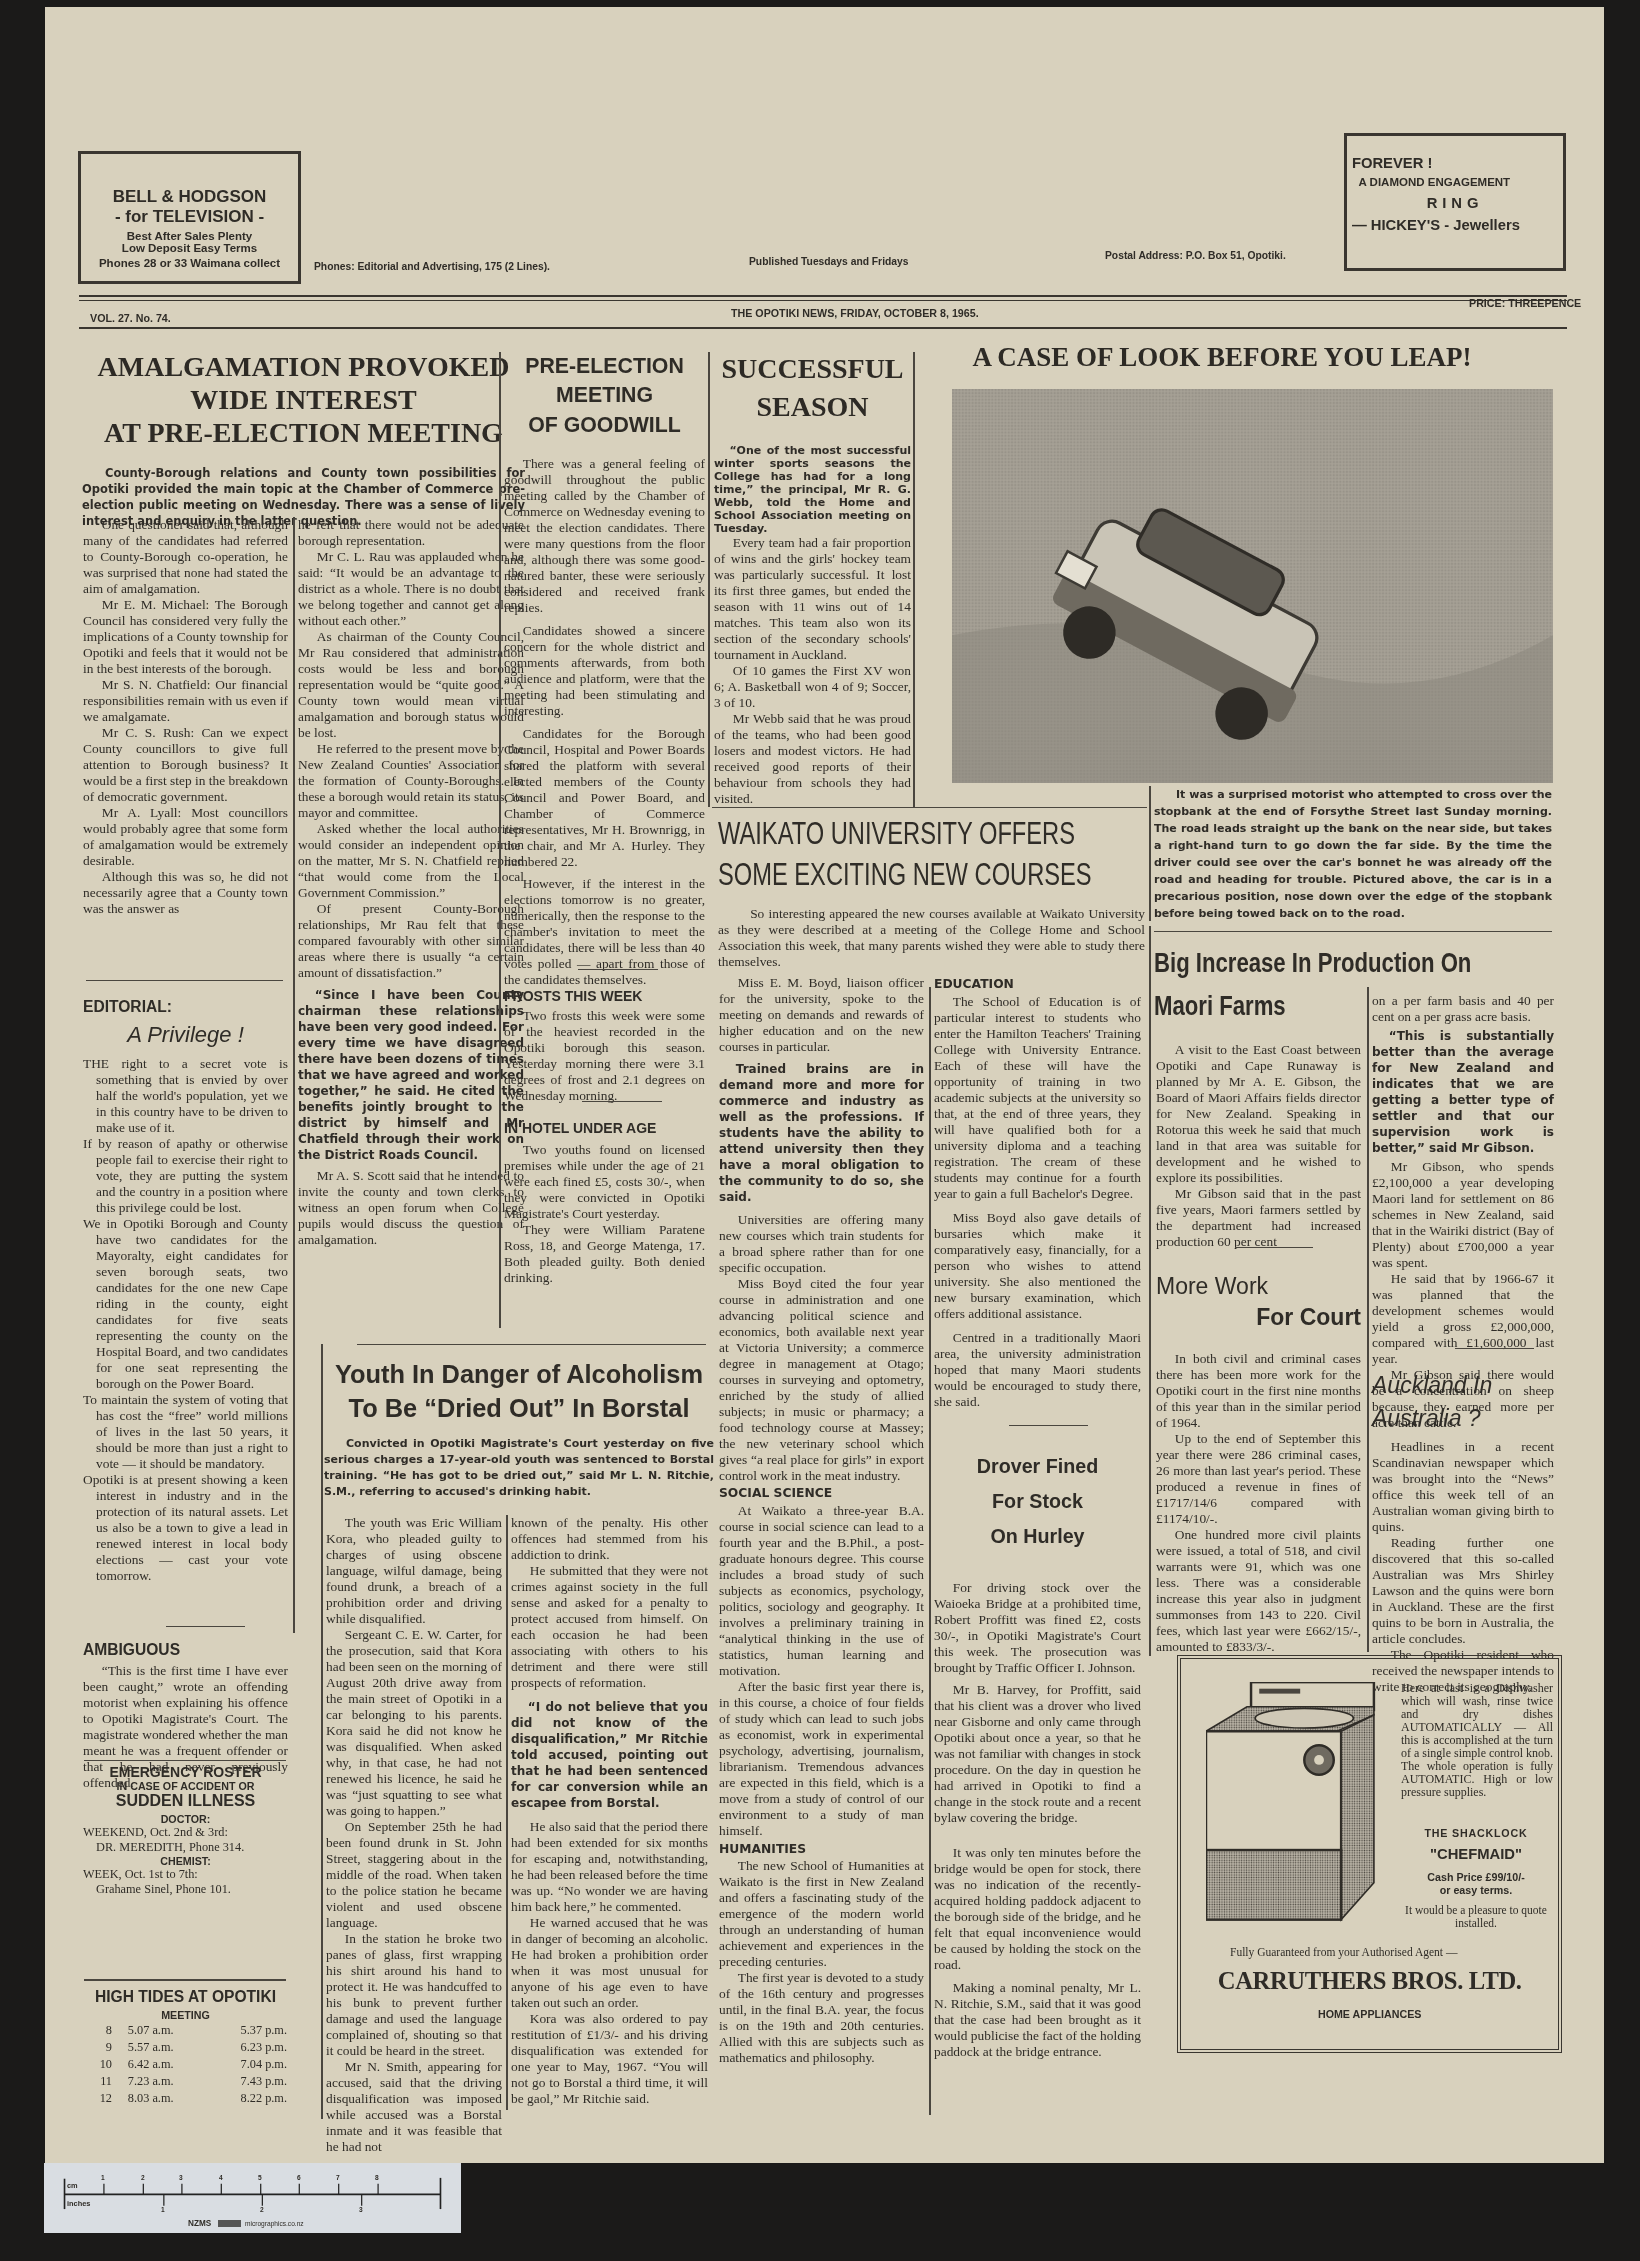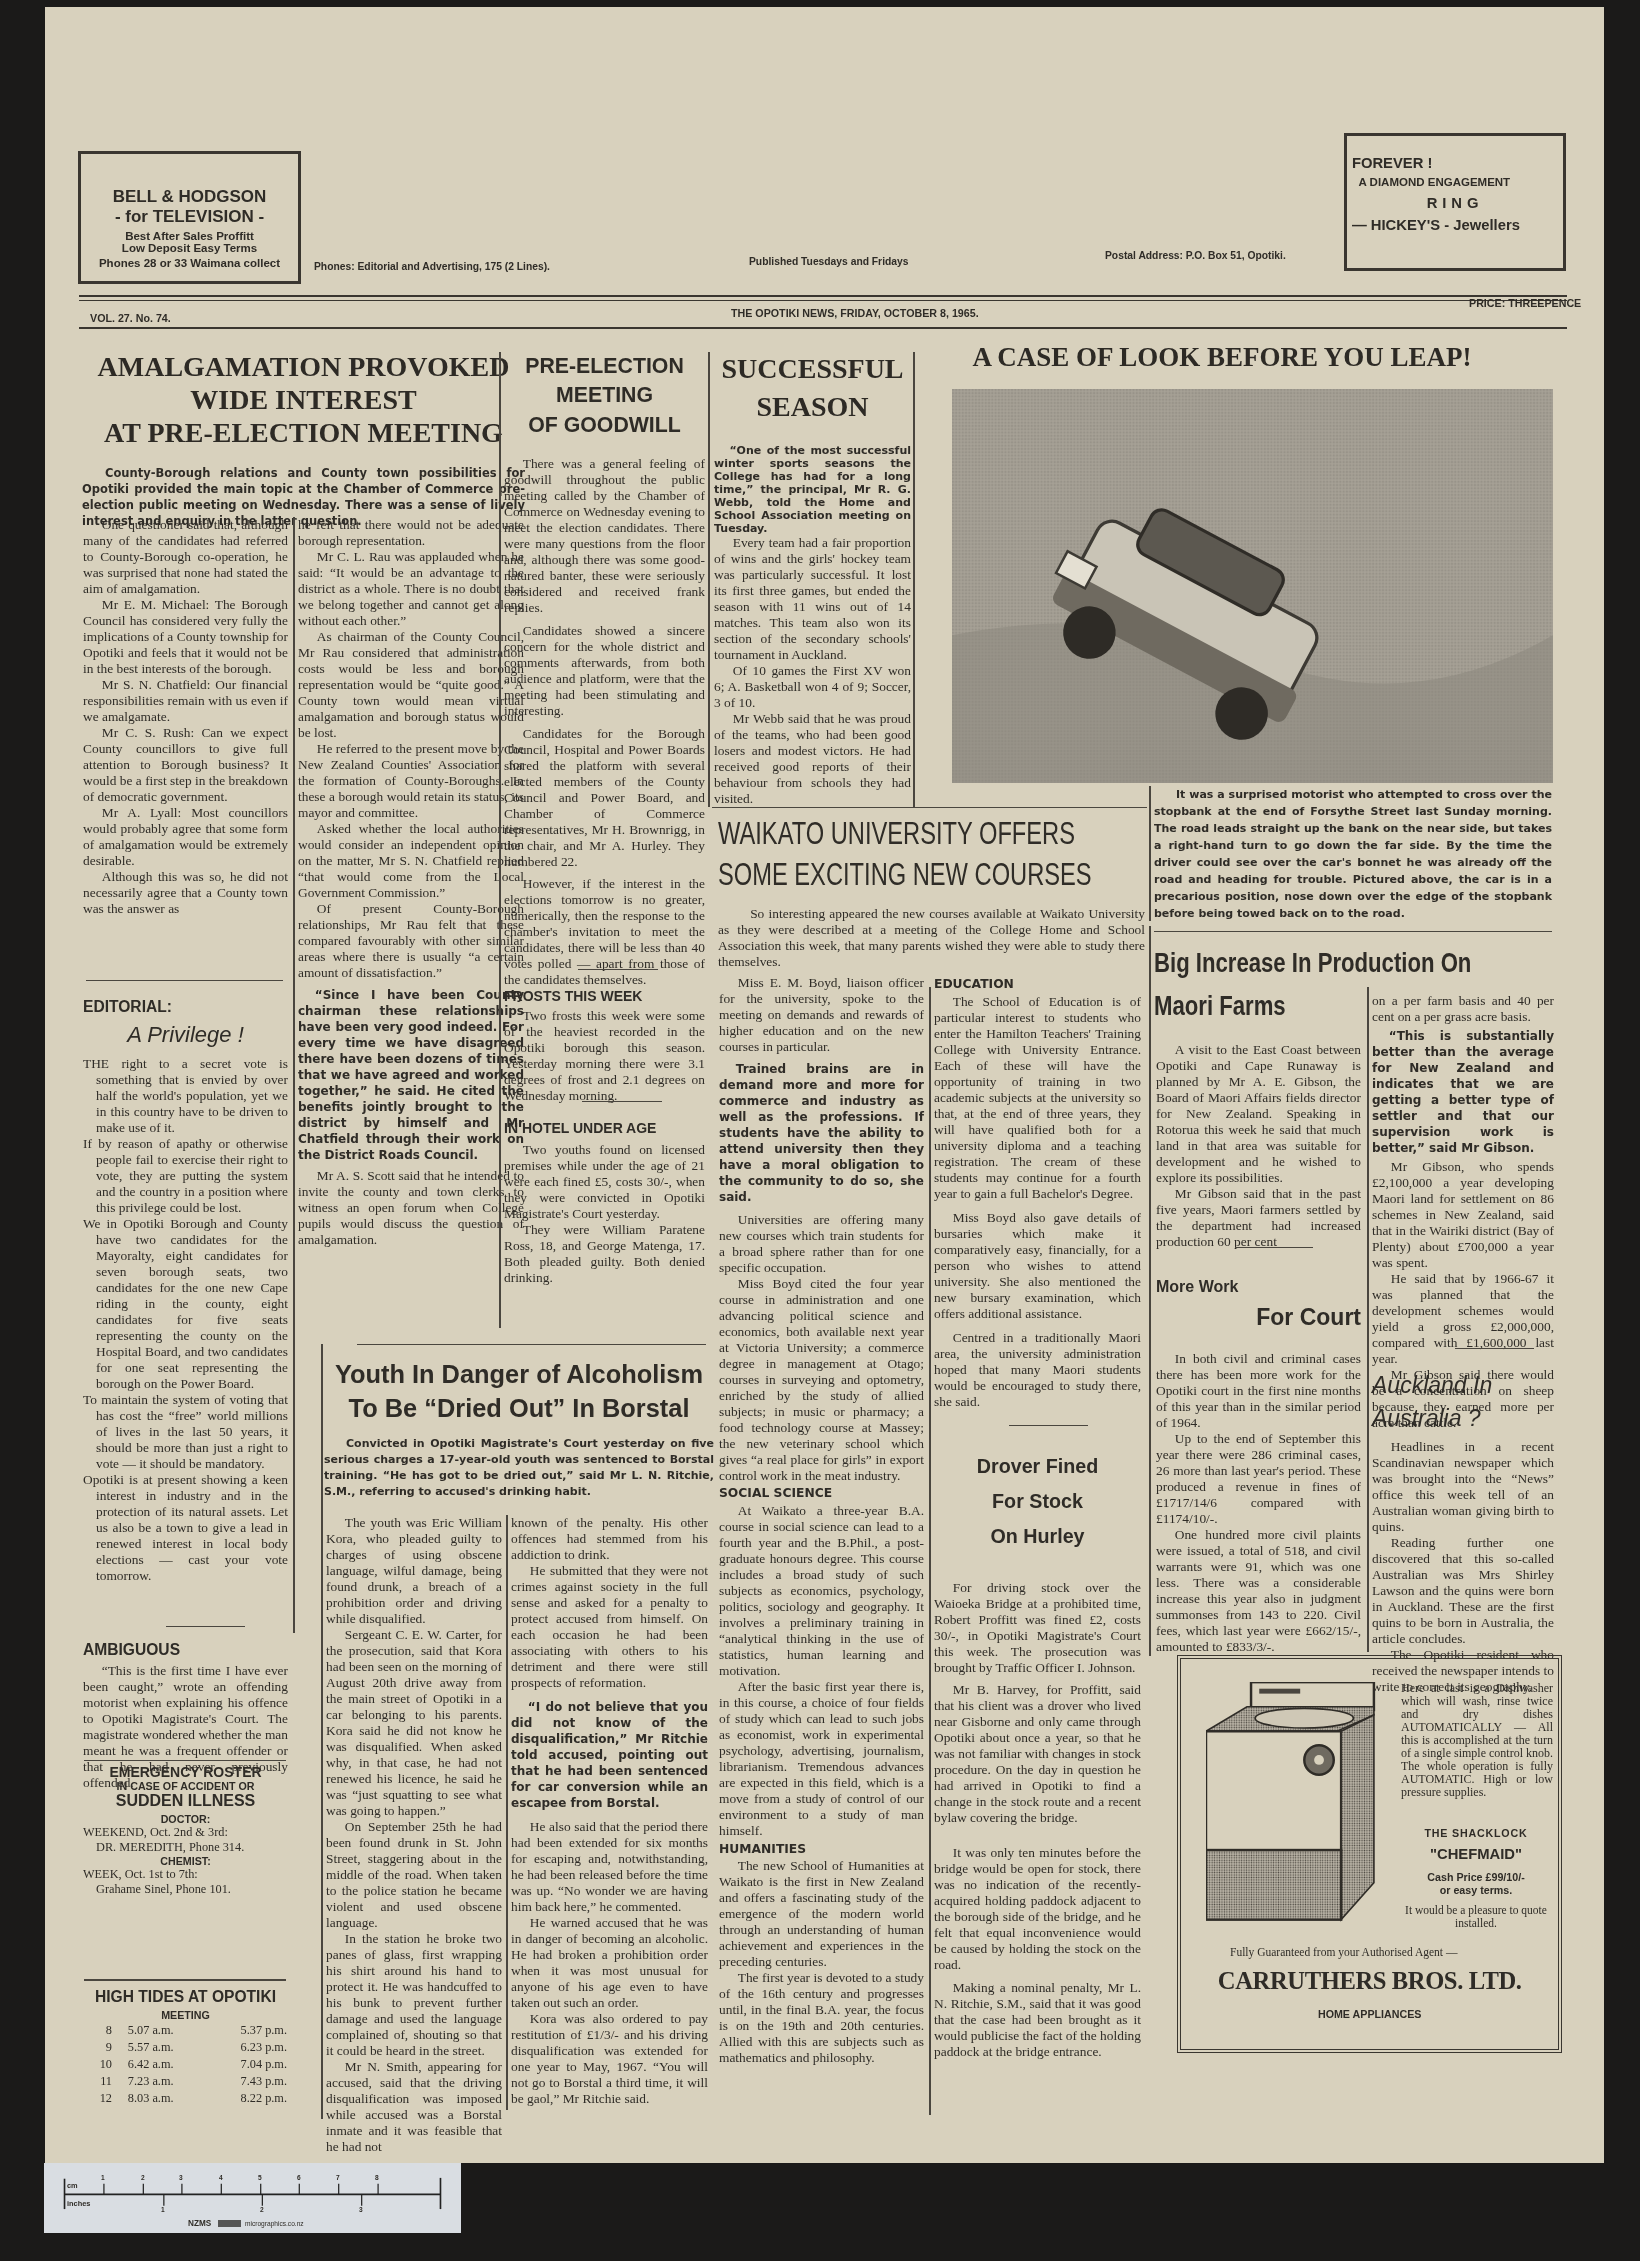--- a/index.html
+++ b/index.html
@@ -22,21 +22,21 @@
   .ruler{position:absolute;left:44px;top:2163px;width:417px;height:70px;background:#d9dde2;}
 </style>
 </head>
 <body>
 
 <div class="page">
 
   <div class="box" style="left:33px;top:144px;width:223px;height:133px;text-align:center;">
     <div class="sans" style="font-weight:bold;font-size:17px;margin-top:33px;">BELL &amp; HODGSON</div>
     <div class="sans" style="font-weight:bold;font-size:17px;">- for TELEVISION -</div>
-    <div class="sans" style="font-weight:bold;font-size:11.5px;margin-top:3.3px;">Best After Sales Proffitt</div>
+    <div class="sans" style="font-weight:bold;font-size:11.5px;margin-top:3.3px;">Best After Sales Plenty</div>
     <div class="sans" style="font-weight:bold;font-size:11.5px;">Low Deposit Easy Terms</div>
     <div class="sans" style="font-weight:bold;font-size:11.5px;margin-top:3.3px;">Phones 28 or 33 Waimana collect</div>
   </div>
 
   <div class="abs sans" style="left:269px;top:254px;font-size:10.3px;font-weight:bold;">Phones: Editorial and Advertising, 175 (2 Lines).</div>
   <div class="abs sans" style="left:704px;top:249px;font-size:10.3px;font-weight:bold;">Published Tuesdays and Fridays</div>
   <div class="abs sans" style="left:1060px;top:243px;font-size:10.3px;font-weight:bold;">Postal Address: P.O. Box 51, Opotiki.</div>
 
   <div class="box" style="left:1299px;top:126px;width:222px;height:138px;">
     <div class="sans" style="font-weight:bold;font-size:14.8px;margin:19.7px 0 0 4.9px;">FOREVER !</div>
@@ -292,21 +292,21 @@
   <div class="abs body" style="left:1327px;top:986px;width:182px;">
     <p style="text-indent:0">on a per farm basis and 40 per cent on a per grass acre basis.</p>
     <div class="bold" style="margin:3.3px 0;text-indent:1.4em;">“This is substantially better than the average for New Zealand and indicates that we are getting a better type of settler and that our supervision work is better,” said Mr Gibson.</div>
     <p>Mr Gibson, who spends £2,100,000 a year developing Maori land for settlement on 86 schemes in New Zealand, said that in the Wairiki district (Bay of Plenty) about £700,000 a year was spent.</p>
     <p>He said that by 1966-67 it was planned that the development schemes would yield a gross £2,000,000, compared with £1,600,000 last year.</p>
     <p>Mr Gibson said there would be a concentration on sheep because they earned more per acre than cattle.</p>
   </div>
 
   <div class="hline" style="left:1190px;top:1240px;width:78px;"></div>
   <div class="abs" style="left:1111px;top:1264px;width:205px;">
-    <div class="sans" style="font-weight:bold;font-size:16px;line-height:31px;">More Work</div>
+    <div class="sans" style="font-weight:normal;font-size:23px;line-height:31px;">More Work</div>
     <div class="sans" style="font-weight:bold;font-size:23px;line-height:31px;text-align:right;">For Court</div>
     <div class="body" style="margin-top:18px;">
       <p>In both civil and criminal cases there has been more work for the Opotiki court in the first nine months of this year than in the similar period of 1964.</p>
       <p>Up to the end of September this year there were 286 criminal cases, 26 more than last year's period. These produced a revenue in fines of £1717/14/6 compared with £1174/10/-.</p>
       <p>One hundred more civil plaints were issued, a total of 518, and civil warrants were 91, which was one less. There was a considerable increase this year also in judgment summonses from 143 to 220. Civil fees, which last year were £662/15/-, amounted to £833/3/-.</p>
     </div>
   </div>
 
   <div class="hline" style="left:1410px;top:1341px;width:79px;"></div>
   <div class="abs" style="left:1327px;top:1362px;width:182px;">

